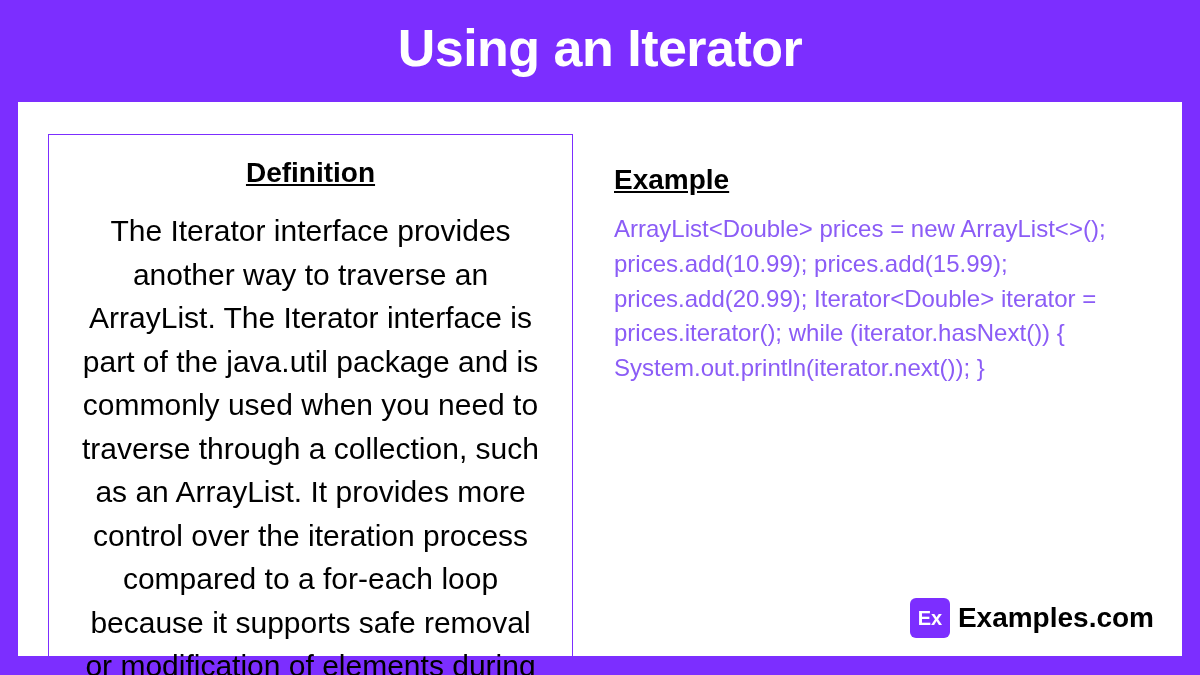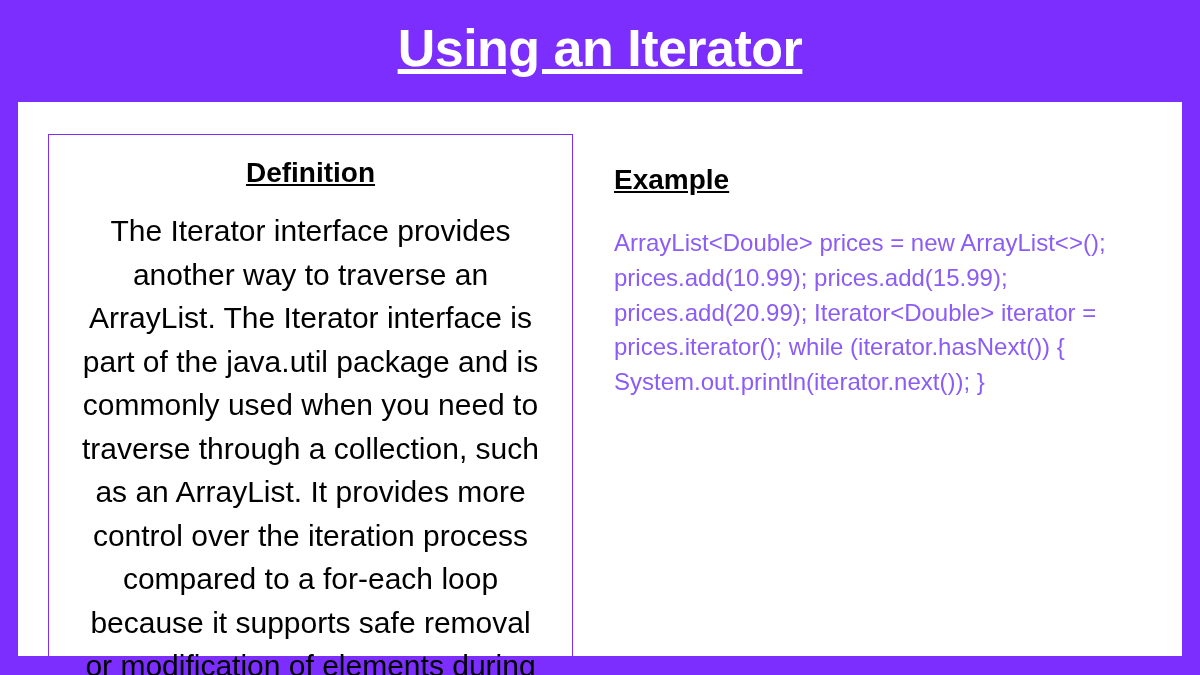--- a/index.html
+++ b/index.html
@@ -13,21 +13,20 @@
     }
     .header {
       background: #7c2eff;
       text-align: center;
       padding: 18px 0 22px 0;
     }
     .header h1 {
       color: #ffffff;
       font-size: 52px;
       font-weight: 800;
-      text-decoration: underline;
       letter-spacing: -0.5px;
     }
     .content {
       background: #ffffff;
       margin: 0 16px 16px 16px;
       height: 558px;
       padding: 32px 30px 20px 30px;
       display: flex;
       gap: 35px;
       position: relative;
@@ -53,21 +52,21 @@
       color: #000;
     }
     .right-panel {
       flex: 1;
       padding-top: 30px;
     }
     .right-panel h2 {
       font-size: 28px;
       font-weight: 800;
       text-decoration: underline;
-      margin-bottom: 30px;
+      margin-bottom: 16px;
       color: #000;
       padding-left: 6px;
     }
     .right-panel .code {
       font-size: 24px;
       line-height: 1.45;
       color: #8b5cf6;
       padding-left: 6px;
       word-wrap: break-word;
     }
@@ -106,13 +105,17 @@
 
 <div class="content">
   <div class="left-panel">
     <h2>Definition</h2>
     <p>The Iterator interface provides another way to traverse an ArrayList. The Iterator interface is part of the java.util package and is commonly used when you need to traverse through a collection, such as an ArrayList. It provides more control over the iteration process compared to a for-each loop because it supports safe removal or modification of elements during iteration.</p>
   </div>
   <div class="right-panel">
     <h2>Example</h2>
     <div class="code">ArrayList&lt;Double&gt; prices = new ArrayList&lt;&gt;(); prices.add(10.99); prices.add(15.99); prices.add(20.99); Iterator&lt;Double&gt; iterator = prices.iterator(); while (iterator.hasNext()) { System.out.println(iterator.next()); }</div>
   </div>
+  <div class="footer-logo">
+    <div class="logo-box">Ex</div>
+    <div class="logo-text">Examples.com</div>
+  </div>
 </div>
 
 </body></html>

